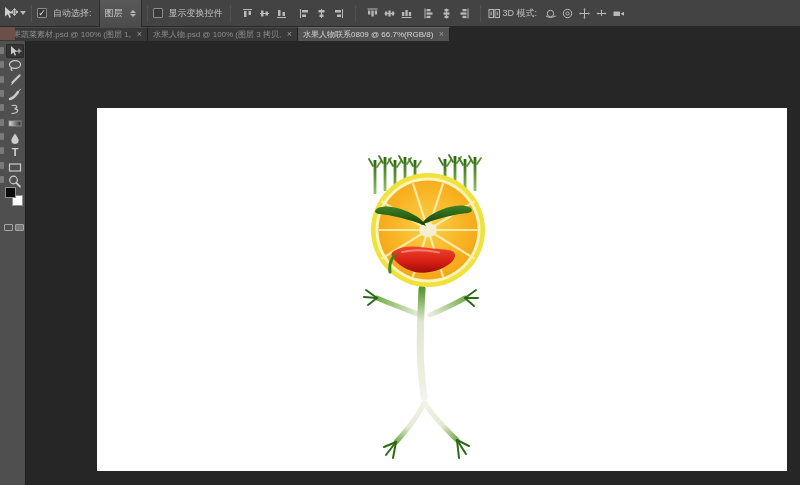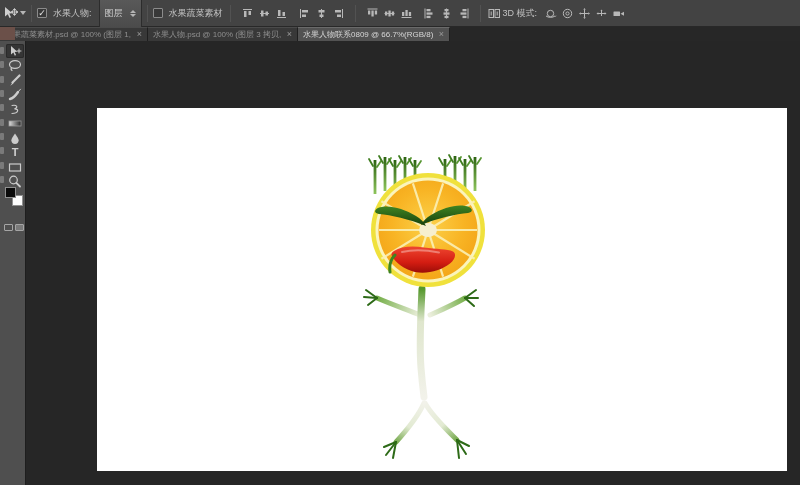--- a/index.html
+++ b/index.html
@@ -99,38 +99,38 @@
       <path d="M11.5,3.5 v5 M9,6 h5 M11.5,2.5 l-1.3,1.6 h2.6 Z M11.5,9.5 l-1.3,-1.6 h2.6 Z M8,6 l1.6,-1.3 v2.6 Z M15,6 l-1.6,-1.3 v2.6 Z" stroke="#cfcfcf" stroke-width="0.8" fill="#cfcfcf"></path>
     </svg>
     <span class="caret-down"></span>
   </div>
   <div class="ob-divider"></div>
 
   <div class="ob-item">
     <span class="checkbox">
         <span>✓</span>
       </span>
-    <span class="ob-label">水果人物:</span>
+    <span class="ob-label">自动选择:</span>
   </div>
 
   <div class="dropdown">
     <span>图层</span>
     <span class="caret-stack">
         <i class="up"></i>
         <i class="dn"></i>
       </span>
   </div>
 
   <div class="ob-divider"></div>
 
   <div class="ob-item">
     <span class="checkbox unchecked">
         <span>✓</span>
       </span>
-    <span class="ob-label">水果蔬菜素材</span>
+    <span class="ob-label">显示变换控件</span>
   </div>
 
   <div class="ob-divider"></div>
 
   <div class="icon-group">
     <span class="icon-btn">
       <svg class="ico" width="13" height="13">
           <line x1="2" y1="2.5" x2="11" y2="2.5"></line>
           <rect class="f" x="3" y="4" width="2.5" height="6"></rect>
           <rect class="f" x="7.5" y="4" width="2.5" height="4"></rect>

